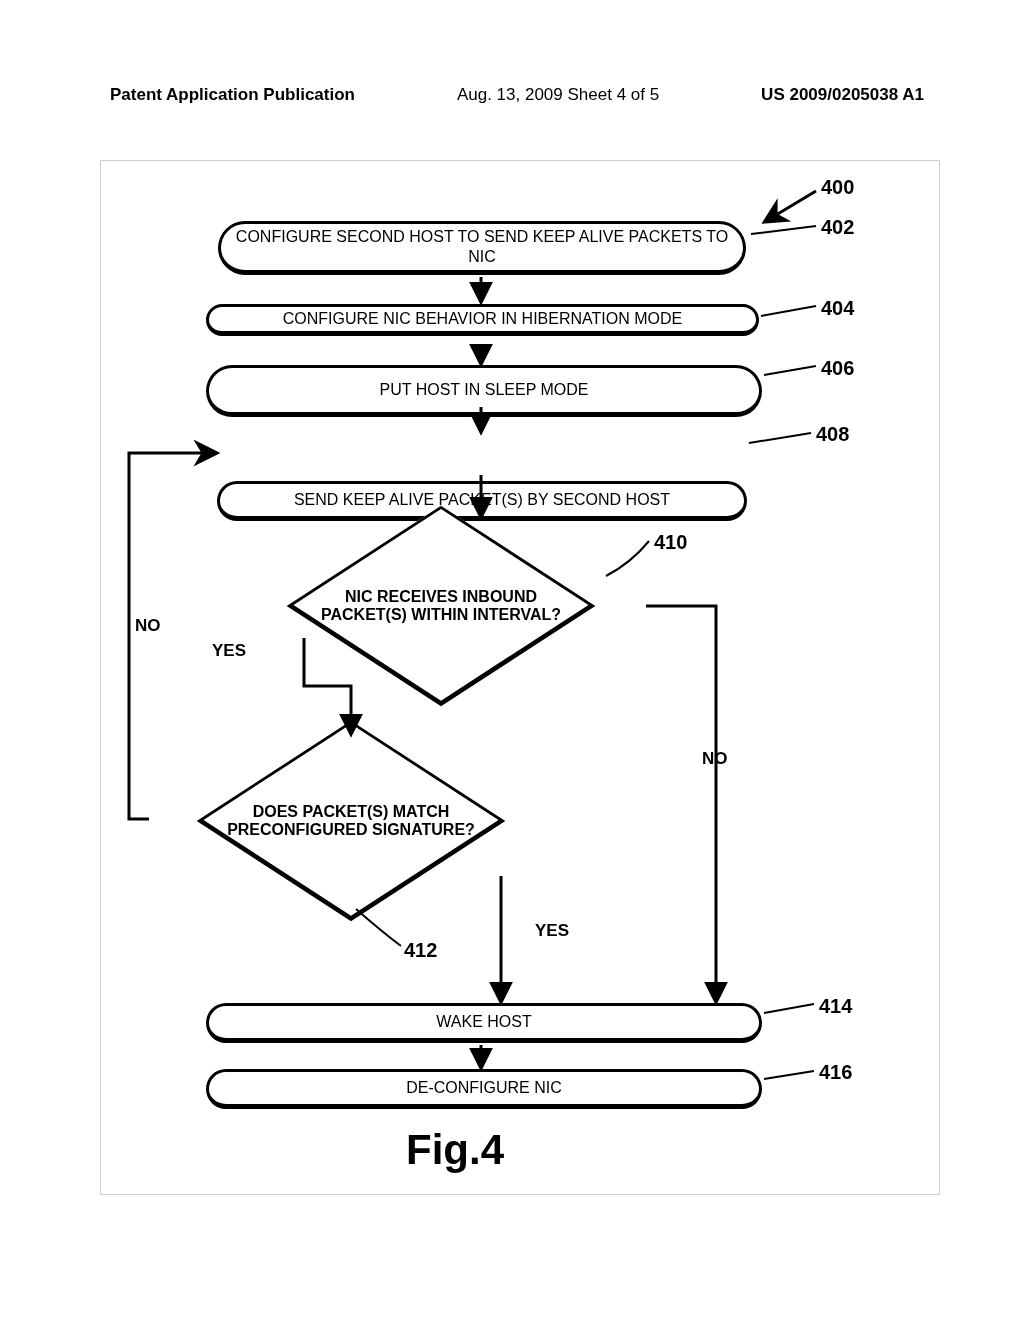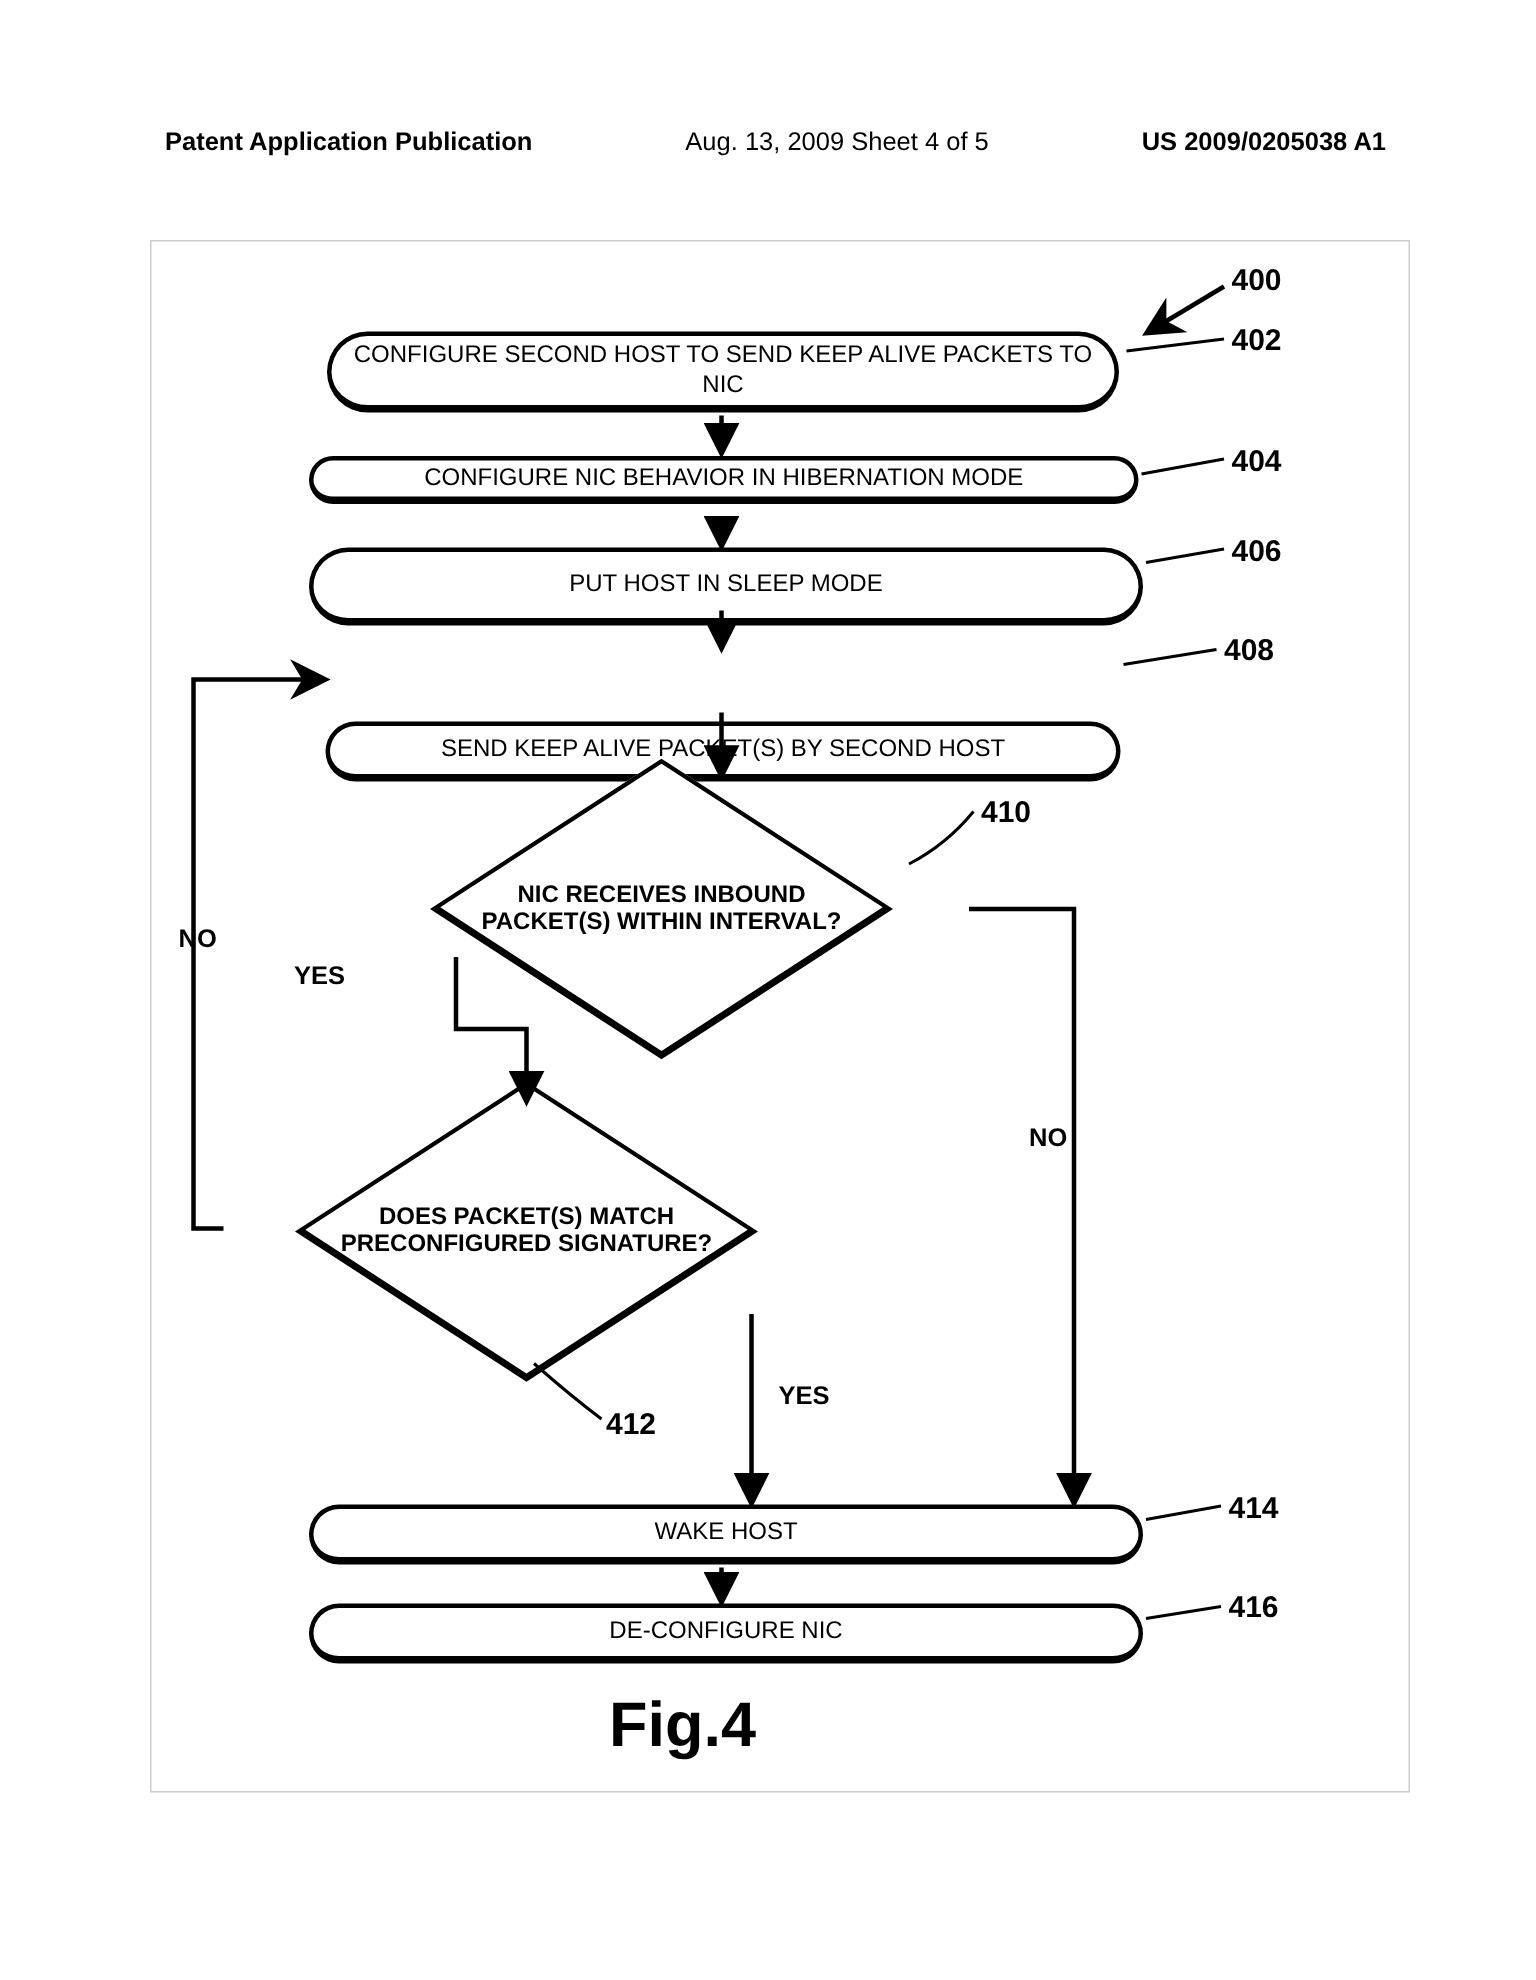--- a/index.html
+++ b/index.html
@@ -65,20 +65,21 @@
     transform: translate(-50%, -50%);
     text-align: center;
     font-weight: bold;
     font-size: 16px;
     width: 260px;
   }
   .label {
     position: absolute;
     font-weight: bold;
     font-size: 17px;
+    margin-left: 16px;
   }
   .ref-label {
     position: absolute;
     font-weight: bold;
     font-size: 20px;
   }
   .fig-label {
     position: absolute;
     font-size: 42px;
     font-weight: 700;

